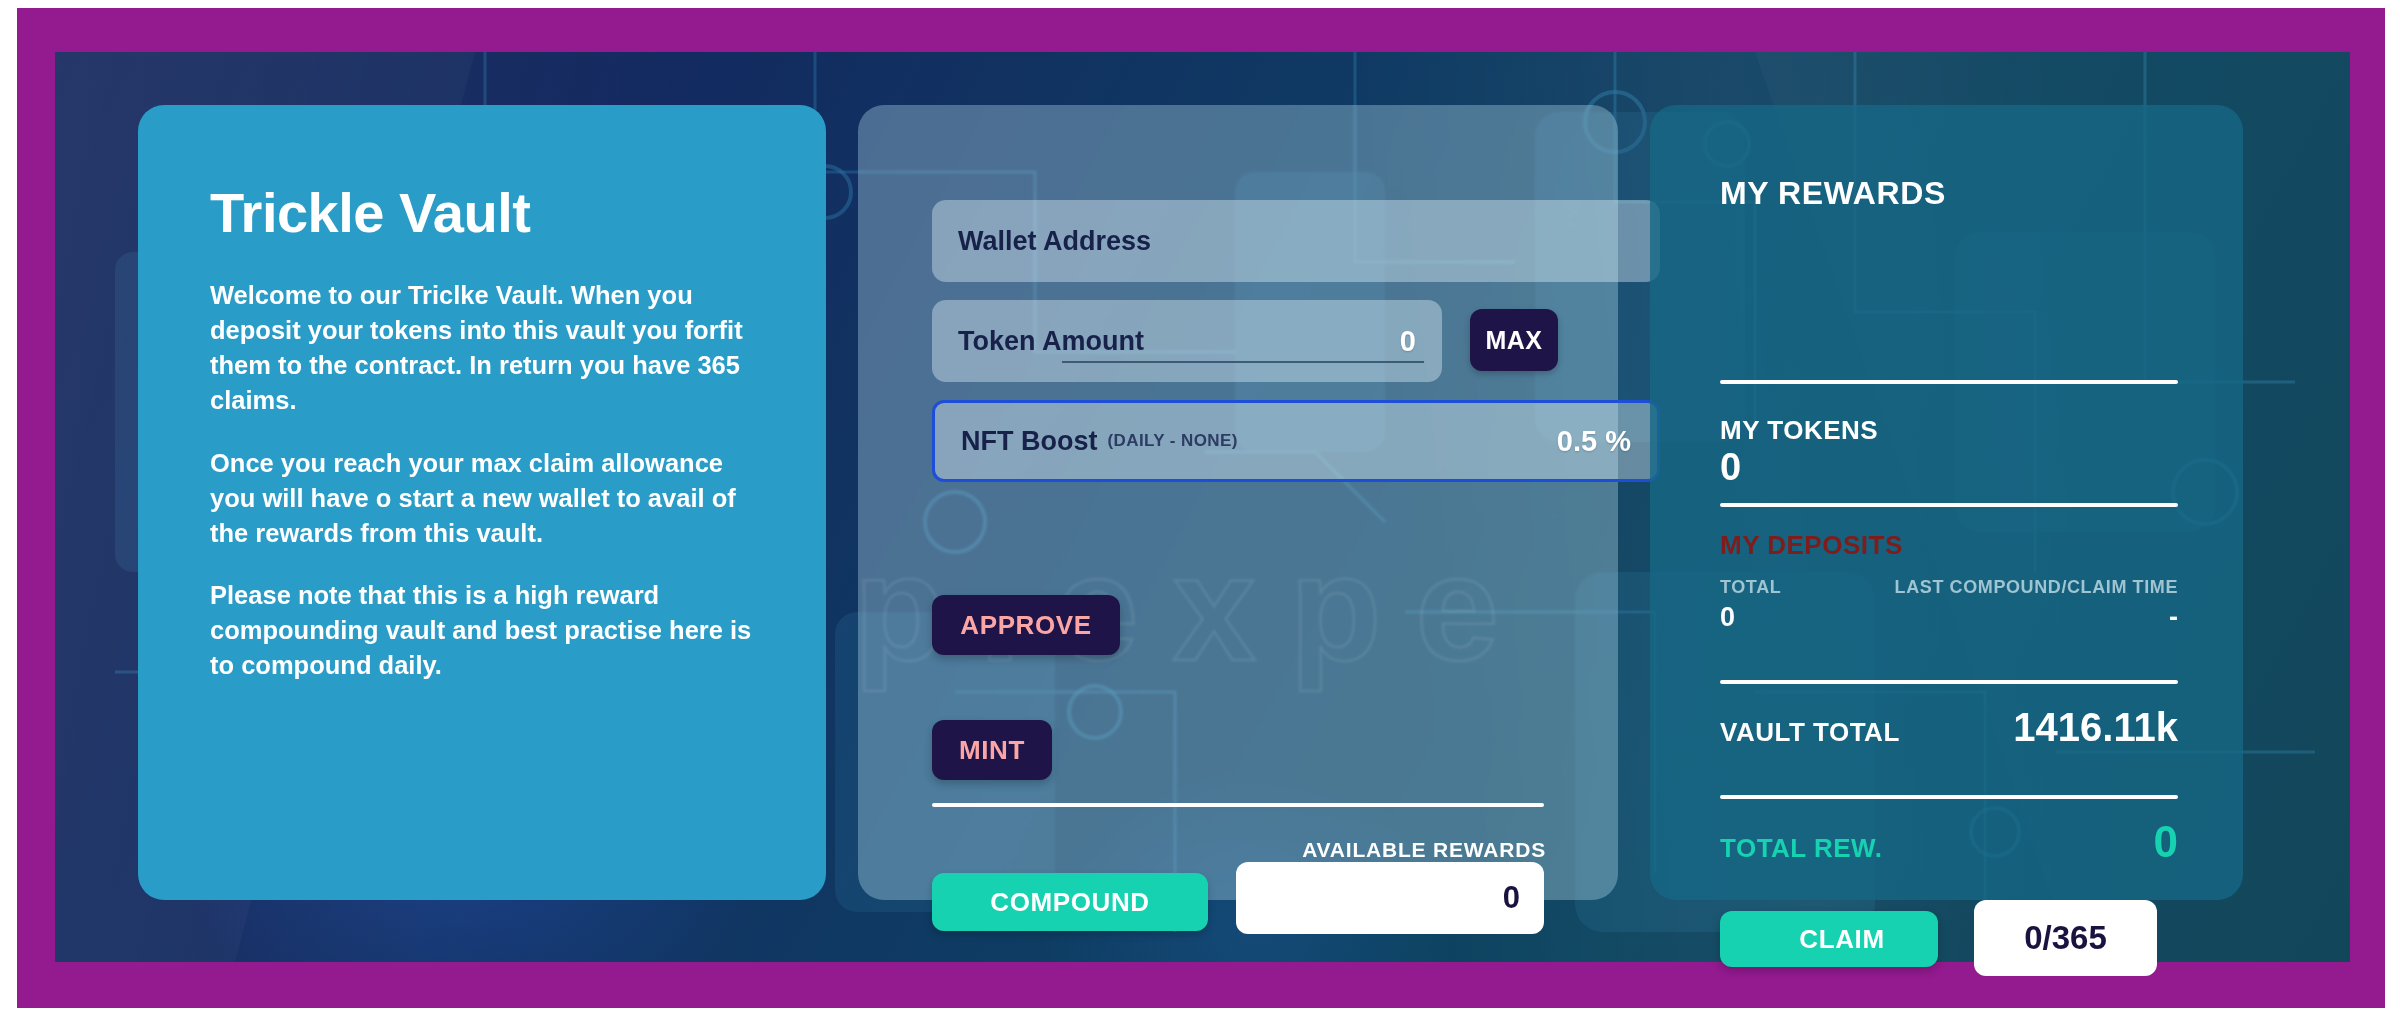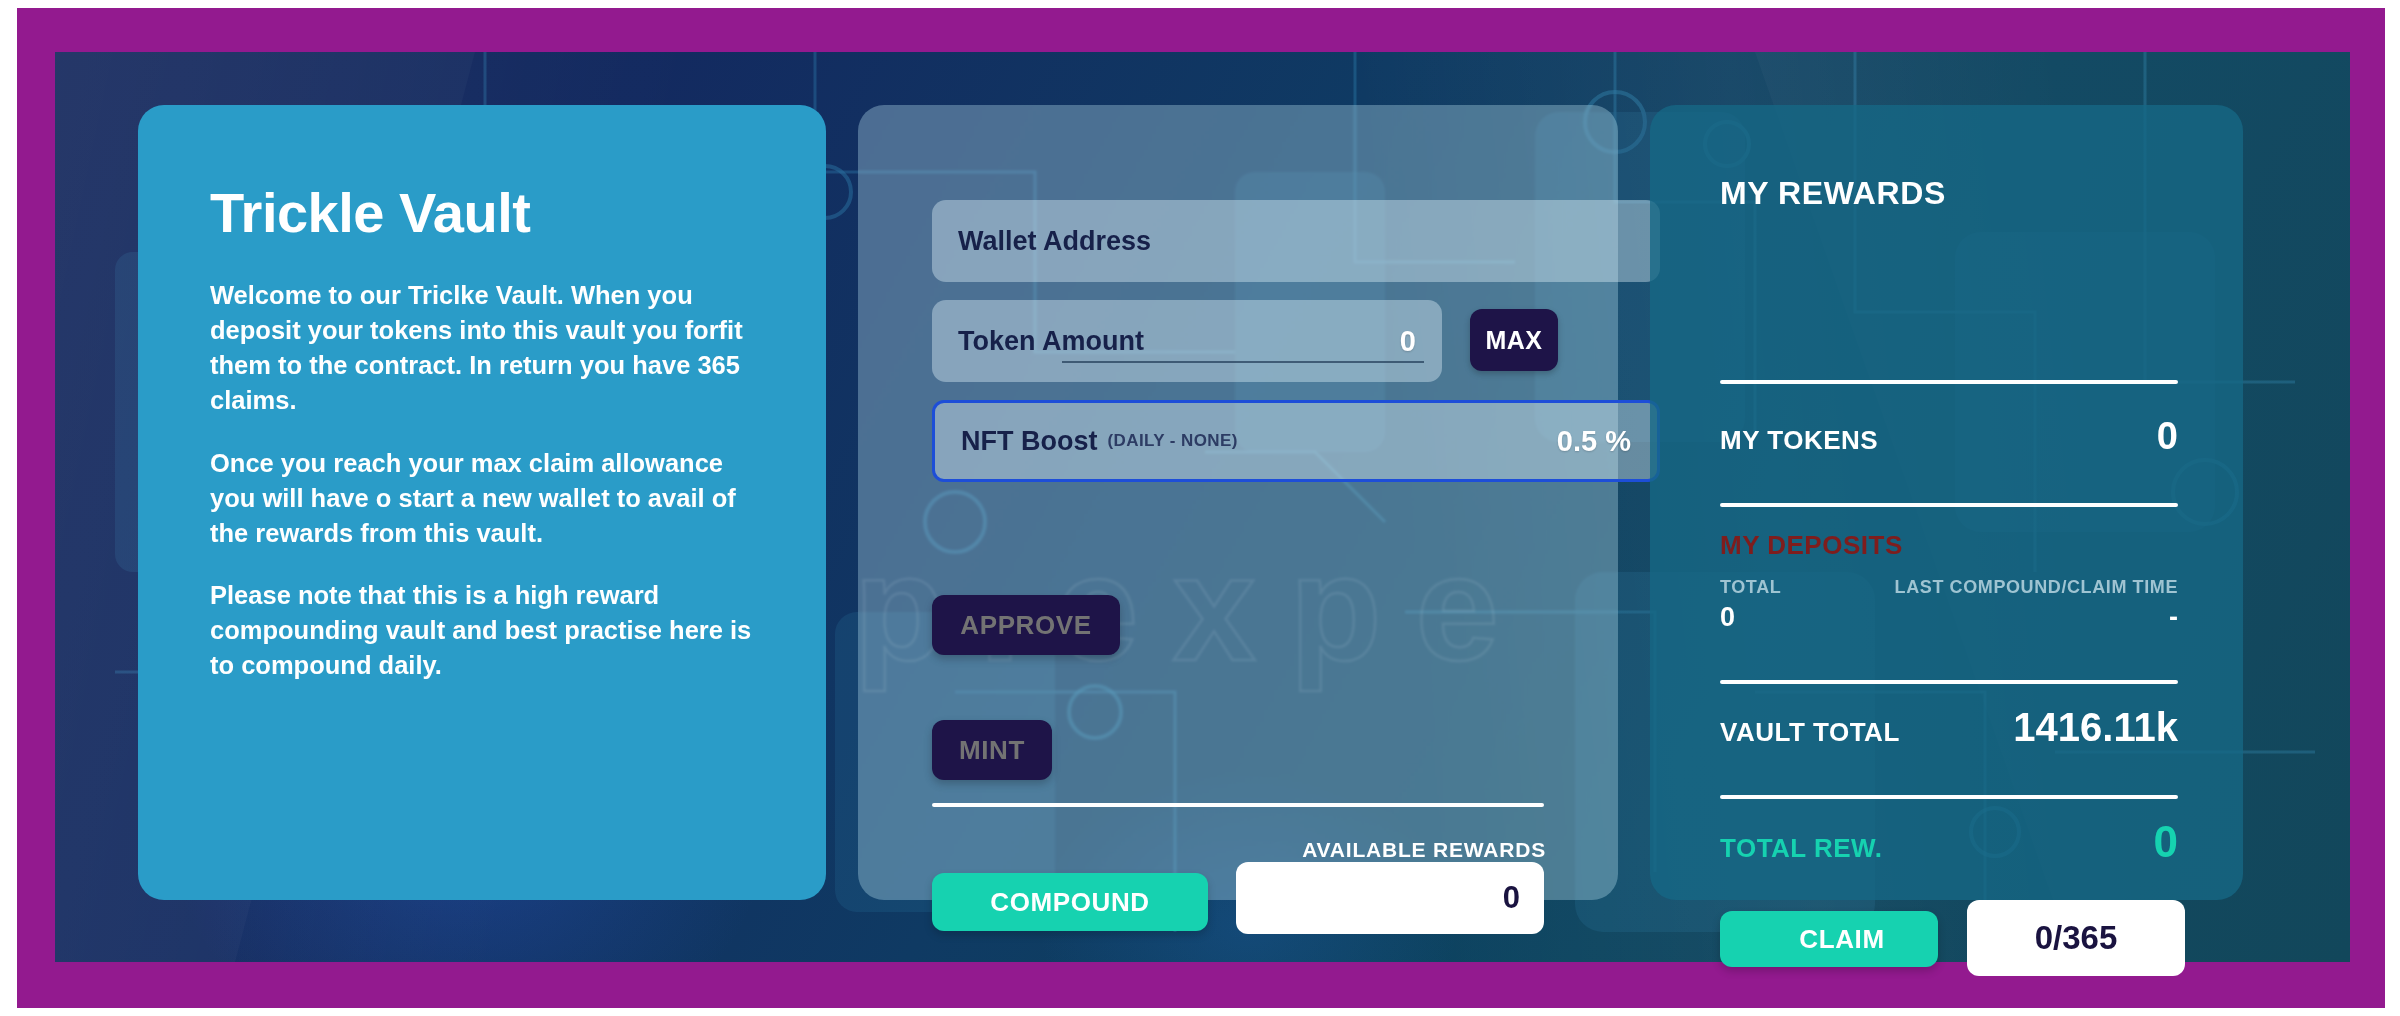--- a/index.html
+++ b/index.html
@@ -154,21 +154,21 @@
     letter-spacing: 0.5px;
     cursor: pointer;
     box-shadow: 0 3px 6px rgba(0,0,0,0.22);
   }
   .btn-dark {
     position: absolute;
     left: 74px;
     background: #1e1448;
     border: none;
     border-radius: 12px;
-    color: #737373;
+    color: #fca5a5;
     font-family: "Liberation Sans", sans-serif;
     font-size: 26px;
     font-weight: 700;
     letter-spacing: 0.6px;
     cursor: pointer;
     box-shadow: 0 4px 8px rgba(0,0,0,0.22);
   }
   .btn-approve { top: 490px; width: 188px; height: 60px; }
   .btn-mint    { top: 615px; width: 120px; height: 60px; }
   .mid-divider {
@@ -244,21 +244,21 @@
   .hr3 { top: 575px; }
   .hr4 { top: 690px; }
   .rw-row {
     position: absolute;
     left: 70px;
     width: 458px;
     display: flex;
     align-items: baseline;
     justify-content: space-between;
   }
-  .rw-row-tokens  { top: 310px; }
+  .rw-row-tokens  { top: 310px; flex-direction: column; }
   .rw-row-vault   { top: 600px; }
   .rw-row-totrew  { top: 712px; }
   .rw-key {
     font-size: 26px;
     font-weight: 700;
     color: #ffffff;
     letter-spacing: 0.5px;
   }
   .rw-key-accent { color: #16d2b0; }
   .rw-val {
@@ -313,22 +313,22 @@
     font-family: "Liberation Sans", sans-serif;
     font-size: 26px;
     font-weight: 700;
     letter-spacing: 0.6px;
     cursor: pointer;
     box-shadow: 0 4px 8px rgba(0,0,0,0.20);
     padding-left: 26px;
   }
   .claim-count {
     position: absolute;
-    left: 317px; top: 795px;
-    width: 218px; height: 76px;
+    left: 324px; top: 795px;
+    width: 183px; height: 76px;
     background: #ffffff;
     border-radius: 12px;
     display: flex;
     align-items: center;
     justify-content: center;
     font-size: 33px;
     font-weight: 700;
     color: #1a1340;
   }
 </style>

